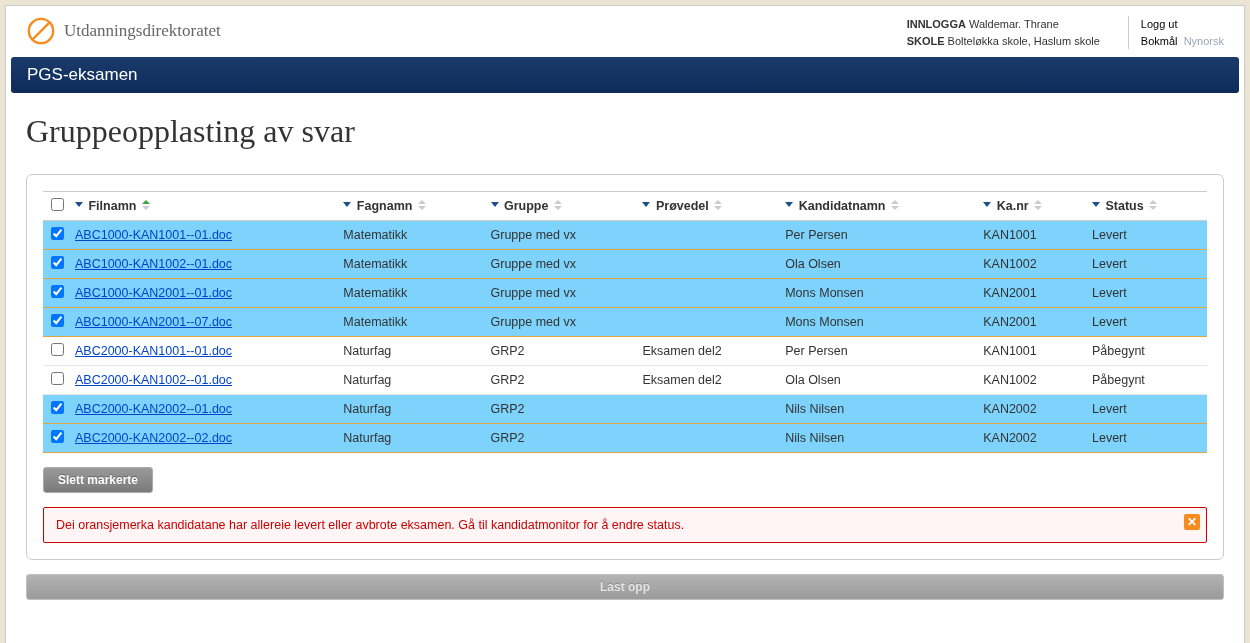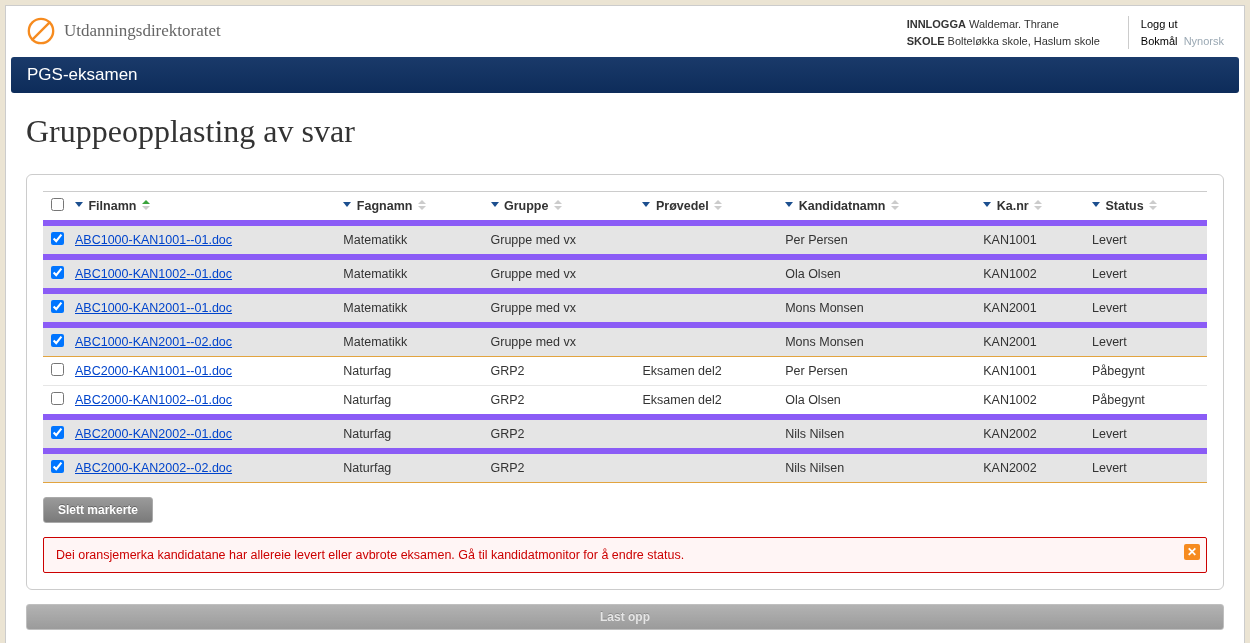--- a/index.html
+++ b/index.html
@@ -14,21 +14,21 @@
     .lang-links { font-size: 11px; padding-left: 12px; line-height: 1.5; }
     .lang-links a { color: #000; text-decoration: none; display: block; }
     .lang-links a.disabled { color: #9aa8b3; }
     .blue-bar { background: linear-gradient(to bottom, #1a3a6a, #0d2c5a); color: #fff; padding: 8px 16px; font-size: 17px; margin: 0 5px; border-radius: 3px; }
     .content { padding: 20px; }
     h1 { font-size: 32px; font-weight: normal; font-family: Georgia, serif; color: #333; margin-bottom: 24px; }
     .table-box { border: 1px solid #ccc; padding: 16px; border-radius: 6px; }
     table { width: 100%; border-collapse: collapse; font-size: 12.5px; }
     th { text-align: left; padding: 6px 4px; border-bottom: 1px solid #ccc; border-top: 1px solid #ccc; vertical-align: middle; white-space: nowrap; background: #fff; }
     td { padding: 6px 4px; border-bottom: 1px solid #e6e6e6; vertical-align: middle; }
-    tr.sel td { background: #e5e5e5; border-bottom: 1px solid #e2a43f; border-top: 6px solid #8b5cf6; }
+    tr.sel td { background: #7dd3fc; border-bottom: 1px solid #e2a43f; border-top: 1px solid #8b5cf6; }
     td.status-levert { background: #d2edc9; }
     td.file a { color: #0044cc; text-decoration: underline; }
     td.check, th.check { width: 28px; text-align: center; }
     .drop-icon { display: inline-block; vertical-align: middle; margin-right: 2px; }
     .sort-icon { display: inline-block; vertical-align: middle; margin-left: 2px; }
     .btn { display: inline-block; border: 1px solid #aaa; border-radius: 3px; font-size: 12px; color: #fff; background: linear-gradient(#9a9a9a, #7a7a7a); padding: 5px 14px; cursor: pointer; font-weight: bold; text-shadow: 0 -1px 0 rgba(0,0,0,0.3); }
     .btn.disabled { opacity: 0.75; color: #ddd; cursor: default; }
     .btn-row { margin-top: 14px; }
     .warning-box { margin-top: 14px; border: 1px solid #c00; background: #fff5f5; color: #c00; padding: 10px 12px; font-size: 12.5px; border-radius: 2px; position: relative; }
     .warning-close { position: absolute; right: 6px; top: 6px; width: 16px; height: 16px; background: #f68b1f; color: #fff; font-size: 12px; line-height: 16px; text-align: center; border-radius: 2px; cursor: pointer; font-weight: bold; }
@@ -169,21 +169,21 @@
               <td class="file"><a href="#">ABC1000-KAN2001--01.doc</a></td>
               <td>Matematikk</td>
               <td>Gruppe med vx</td>
               <td></td>
               <td>Mons Monsen</td>
               <td>KAN2001</td>
               <td class="status-levert">Levert</td>
             </tr>
             <tr class="sel">
               <td class="check"><input type="checkbox" checked="" style=""></td>
-              <td class="file"><a href="#">ABC1000-KAN2001--02.doc</a></td>
+              <td class="file"><a href="#">ABC1000-KAN2001--07.doc</a></td>
               <td>Matematikk</td>
               <td>Gruppe med vx</td>
               <td></td>
               <td>Mons Monsen</td>
               <td>KAN2001</td>
               <td class="status-levert">Levert</td>
             </tr>
             <tr>
               <td class="check"><input type="checkbox" style=""></td>
               <td class="file"><a href="#">ABC2000-KAN1001--01.doc</a></td>

